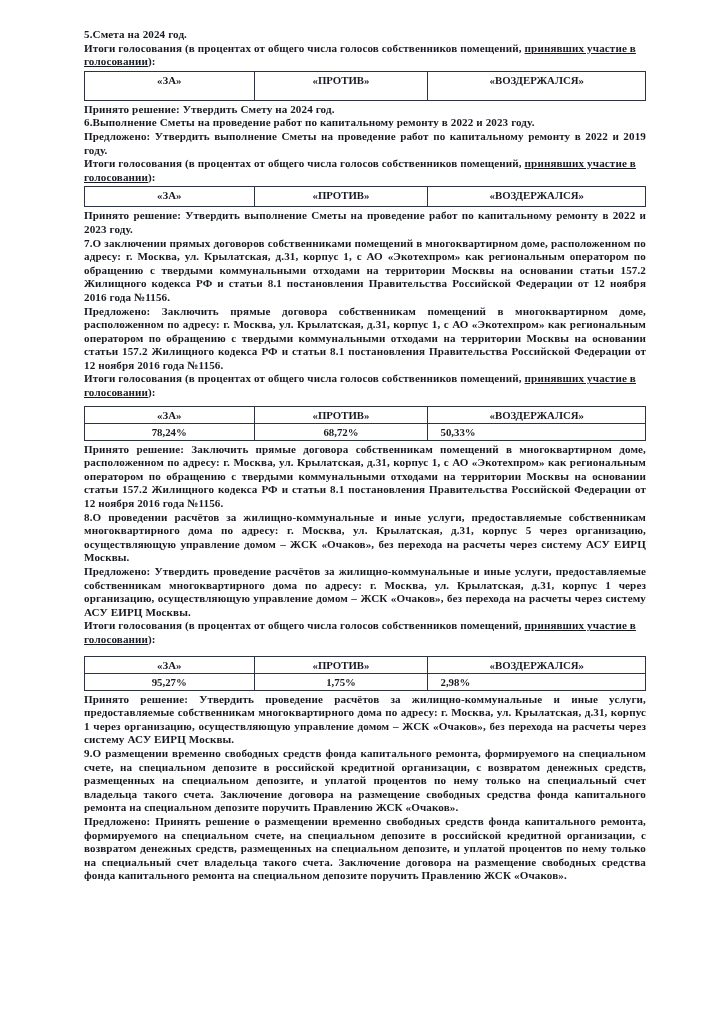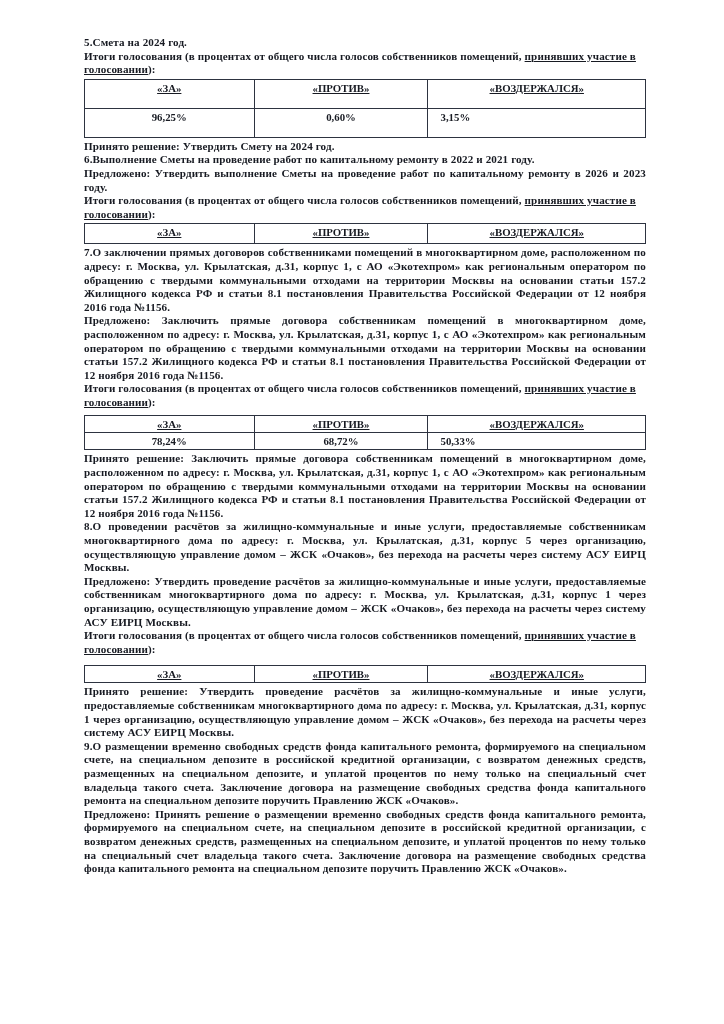--- a/index.html
+++ b/index.html
@@ -14,21 +14,21 @@
     background: #ffffff;
     margin: 0 auto;
     overflow: hidden;
     font-family: "Liberation Serif", "DejaVu Serif", serif;
     color: #171a22;
     box-sizing: border-box;
   }
   .content {
     position: absolute;
     left: 84px;
-    top: 36px;
+    top: 28px;
     width: 562px;
   }
   p {
     margin: 0;
     font-size: 11.1px;
     line-height: 13.6px;
     text-align: justify;
     text-justify: inter-word;
     font-weight: 700;
     letter-spacing: 0.01em;
@@ -46,21 +46,21 @@
   table.vote td {
     border: 1px solid #2d3340;
     font-size: 10.8px;
     font-weight: 700;
     padding: 2px 0 2px 0;
     vertical-align: top;
   }
   table.vote td.c0 { width: 30.2%; text-align: center; }
   table.vote td.c1 { width: 31.0%; text-align: center; }
   table.vote td.c2 { width: 38.8%; text-align: center; }
-  table.vote tr.hdr td { text-align: center; text-decoration: underline; }
+  table.vote tr.hdr td { text-align: center; }
   table.vote tr.val td.c0 { text-align: center; }
   table.vote tr.val td.c1 { text-align: center; }
   table.vote tr.val td.c2 { text-align: left; padding-left: 12px; }
 
   
   table.vote.tall tr.hdr td { height: 24px; }
   table.vote.tall tr.val td { height: 24px; }
   table.vote.mid tr.hdr td { height: 15px; }
   table.vote.mid tr.val td { height: 15px; }
   table.vote.slim tr.hdr td { height: 11px; }
@@ -76,41 +76,37 @@
 
     <p>5.Смета на 2024 год.</p>
     <p><span>Итоги голосования (в процентах от общего числа голосов собственников помещений, </span><span class="u">принявших участие в</span><br><span class="u">голосовании</span><span>):</span></p>
     <table class="vote tall">
       <tbody>
           <tr class="hdr">
         <td class="c0">«ЗА»</td>
         <td class="c1">«ПРОТИВ»</td>
         <td class="c2">«ВОЗДЕРЖАЛСЯ»</td>
       </tr>
-      <tr class="val">
-        <td class="c0">96,25%</td>
-        <td class="c1">0,60%</td>
-        <td class="c2">3,15%</td>
-      </tr>
     </tbody>
       </table>
     <p>Принято решение: Утвердить Смету на 2024 год.</p>
 
-    <p>6.Выполнение Сметы на проведение работ по капитальному ремонту в 2022 и 2021 году.</p>
-    <p>Предложено: Утвердить выполнение Сметы на проведение работ по капитальному ремонту в 2026 и 2023 году.</p>
+    <p>6.Выполнение Сметы на проведение работ по капитальному ремонту в 2022 и 2023 году.</p>
+    <p>Предложено: Утвердить выполнение Сметы на проведение работ по капитальному ремонту в 2022 и 2019 году.</p>
     <p><span>Итоги голосования (в процентах от общего числа голосов собственников помещений, </span><span class="u">принявших участие в</span><br><span class="u">голосовании</span><span>):</span></p>
     <table class="vote mid">
       <tbody>
           <tr class="hdr">
         <td class="c0">«ЗА»</td>
         <td class="c1">«ПРОТИВ»</td>
         <td class="c2">«ВОЗДЕРЖАЛСЯ»</td>
       </tr>
     </tbody>
       </table>
+    <p>Принято решение: Утвердить выполнение Сметы на проведение работ по капитальному ремонту в 2022 и 2023 году.</p>
 
     <p>7.О заключении прямых договоров собственниками помещений в многоквартирном доме, расположенном по адресу: г. Москва, ул. Крылатская, д.31, корпус 1, с АО «Экотехпром» как региональным оператором по обращению с твердыми коммунальными отходами на территории Москвы на основании статьи 157.2 Жилищного кодекса РФ и статьи 8.1 постановления Правительства Российской Федерации от 12 ноября 2016 года №1156.</p>
     <p>Предложено: Заключить прямые договора собственникам помещений в многоквартирном доме, расположенном по адресу: г. Москва, ул. Крылатская, д.31, корпус 1, с АО «Экотехпром» как региональным оператором по обращению с твердыми коммунальными отходами на территории Москвы на основании статьи 157.2 Жилищного кодекса РФ и статьи 8.1 постановления Правительства Российской Федерации от 12 ноября 2016 года №1156.</p>
     <p><span>Итоги голосования (в процентах от общего числа голосов собственников помещений, </span><span class="u">принявших участие в</span><br><span class="u">голосовании</span><span>):</span></p>
     <div class="gap-s"></div>
     <table class="vote slim">
       <tbody>
           <tr class="hdr">
         <td class="c0">«ЗА»</td>
         <td class="c1">«ПРОТИВ»</td>
@@ -129,20 +125,25 @@
     <p>Предложено: Утвердить  проведение расчётов за жилищно-коммунальные и иные услуги, предоставляемые собственникам многоквартирного дома по адресу: г. Москва, ул. Крылатская, д.31, корпус 1 через организацию, осуществляющую управление домом – ЖСК «Очаков», без перехода на расчеты через систему АСУ ЕИРЦ Москвы.</p>
     <p><span>Итоги голосования (в процентах от общего числа голосов собственников помещений, </span><span class="u">принявших участие в</span><br><span class="u">голосовании</span><span>):</span></p>
     <div class="gap-m"></div>
     <table class="vote slim">
       <tbody>
           <tr class="hdr">
         <td class="c0">«ЗА»</td>
         <td class="c1">«ПРОТИВ»</td>
         <td class="c2">«ВОЗДЕРЖАЛСЯ»</td>
       </tr>
+      <tr class="val">
+        <td class="c0">95,27%</td>
+        <td class="c1">1,75%</td>
+        <td class="c2">2,98%</td>
+      </tr>
     </tbody>
       </table>
     <p>Принято решение: Утвердить  проведение расчётов за жилищно-коммунальные и иные услуги, предоставляемые собственникам многоквартирного дома по адресу: г. Москва, ул. Крылатская, д.31, корпус 1 через организацию, осуществляющую управление домом – ЖСК «Очаков», без перехода на расчеты через систему АСУ ЕИРЦ Москвы.</p>
 
     <p>9.О размещении временно свободных средств фонда капитального ремонта, формируемого на специальном счете, на специальном депозите в российской кредитной организации, с возвратом денежных средств, размещенных на специальном депозите, и уплатой процентов по нему только на специальный счет владельца такого счета. Заключение договора на размещение свободных средства фонда капитального ремонта на специальном депозите поручить Правлению ЖСК «Очаков».</p>
     <p>Предложено: Принять решение о размещении временно свободных средств фонда капитального ремонта, формируемого на специальном счете, на специальном депозите в российской кредитной организации, с возвратом денежных средств, размещенных на специальном депозите, и уплатой процентов по нему только на специальный счет владельца такого счета. Заключение договора на размещение свободных средства фонда капитального ремонта на специальном депозите  поручить Правлению ЖСК «Очаков».</p>
 
   </div>
 </div>
 

